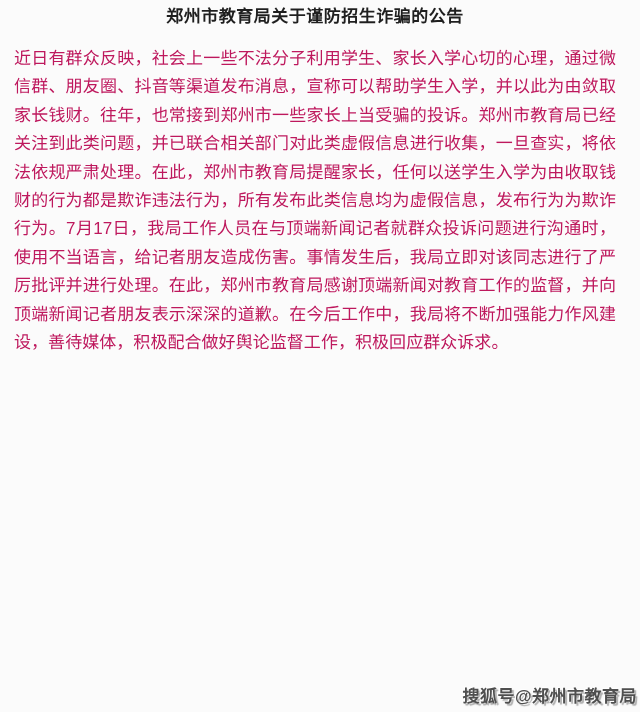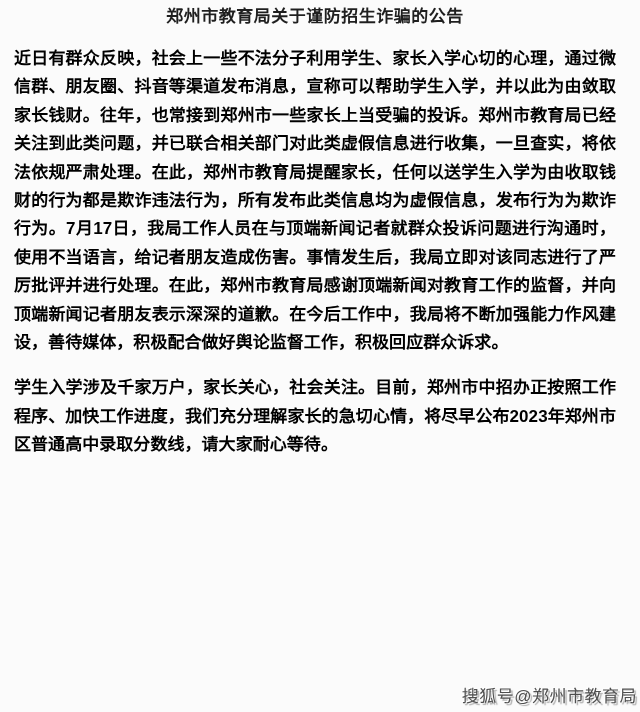--- a/index.html
+++ b/index.html
@@ -24,44 +24,42 @@
     text-align: center;
     color: #1f1f1f;
     margin: 0 0 17px 0;
     letter-spacing: 0.5px;
   }
   .para {
     font-size: 17px;
     line-height: 28.4px;
     text-align: justify;
     text-justify: inter-ideograph;
-    color: #000000;
+    color: #be185d;
     margin: 4px 0 17px 0;
     letter-spacing: 0.05px;
-    font-weight: bold;
   }
   .watermark {
     position: absolute;
     right: 3px;
     bottom: 5px;
     font-size: 17px;
-    font-weight: 400;
+    font-weight: 700;
     letter-spacing: 0.5px;
     color: #4f4f4f;
     text-shadow: -1px -1px 0 #ffffff, 2px 2px 1px rgba(110,110,110,0.55);
     white-space: nowrap;
     user-select: none;
   }
 </style>
 </head>
 <body>
 
 <div class="doc">
   <h1 class="doc-title">郑州市教育局关于谨防招生诈骗的公告</h1>
 
   <p class="para">近日有群众反映，社会上一些不法分子利用学生、家长入学心切的心理，通过微信群、朋友圈、抖音等渠道发布消息，宣称可以帮助学生入学，并以此为由敛取家长钱财。往年，也常接到郑州市一些家长上当受骗的投诉。郑州市教育局已经关注到此类问题，并已联合相关部门对此类虚假信息进行收集，一旦查实，将依法依规严肃处理。在此，郑州市教育局提醒家长，任何以送学生入学为由收取钱财的行为都是欺诈违法行为，所有发布此类信息均为虚假信息，发布行为为欺诈行为。7月17日，我局工作人员在与顶端新闻记者就群众投诉问题进行沟通时，使用不当语言，给记者朋友造成伤害。事情发生后，我局立即对该同志进行了严厉批评并进行处理。在此，郑州市教育局感谢顶端新闻对教育工作的监督，并向顶端新闻记者朋友表示深深的道歉。在今后工作中，我局将不断加强能力作风建设，善待媒体，积极配合做好舆论监督工作，积极回应群众诉求。</p>
 
-  <p class="para">学生入学涉及千家万户，家长关心，社会关注。目前，郑州市中招办正按照工作程序、加快工作进度，我们充分理解家长的急切心情，将尽早公布2023年郑州市区普通高中录取分数线，请大家耐心等待。</p>
 
 
 </div>
 
 <div class="watermark">搜狐号@郑州市教育局</div>
 
 </body></html>

